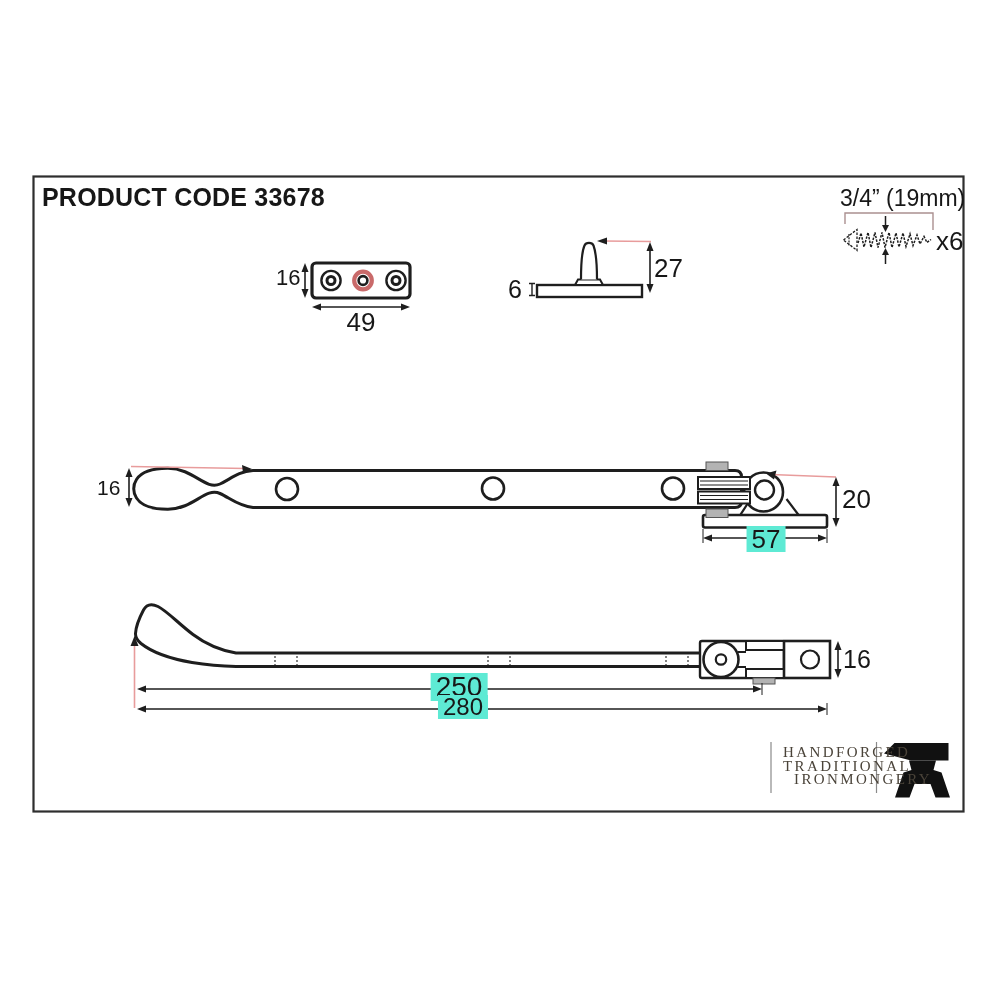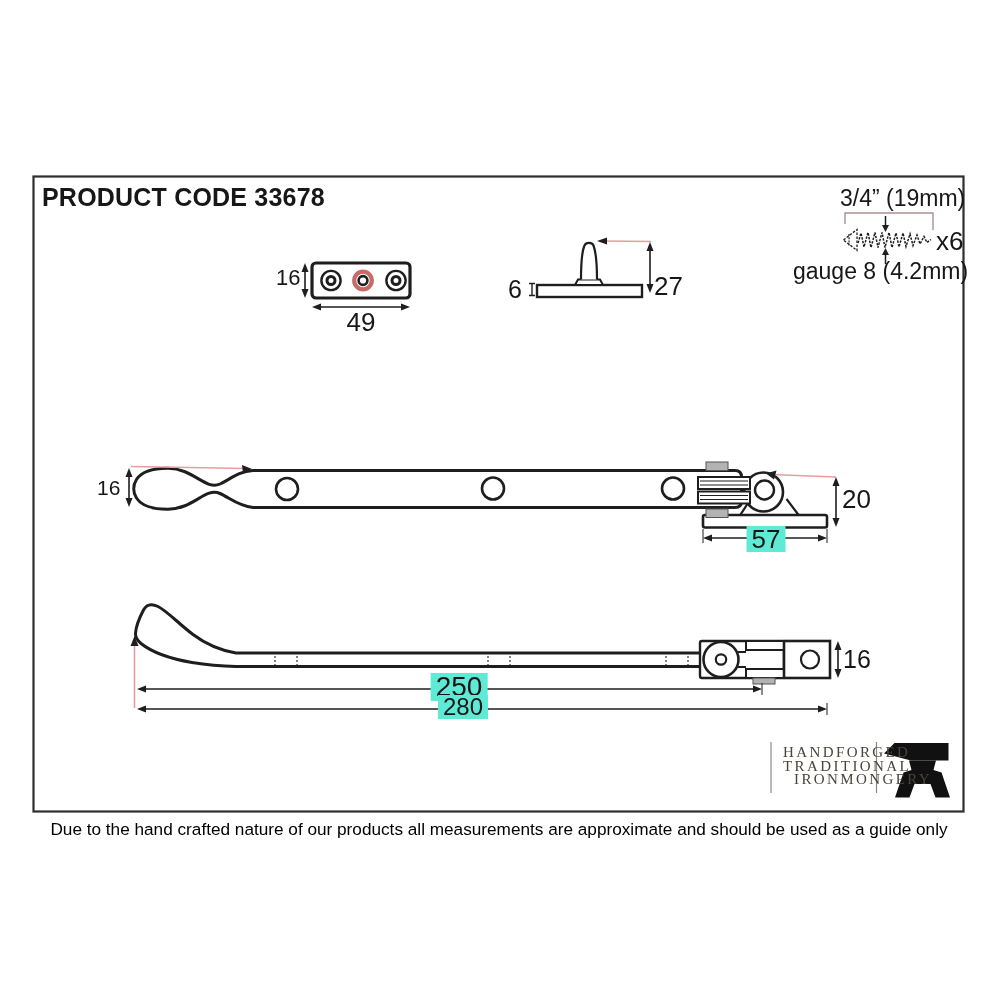--- a/index.html
+++ b/index.html
@@ -8,21 +8,21 @@
     font-family:"Liberation Sans",sans-serif;color:#1e1e1e;overflow:hidden;
   }
   #artwork{position:absolute;left:0;top:0;width:1000px;height:1000px;}
   .lbl{position:absolute;white-space:nowrap;line-height:1;color:#171717;}
   .ctr{transform:translateX(-50%);}
   .onLine{background:#5eead4;padding:0 5px;}
   .product-code{left:42px;top:185px;font-size:25px;font-weight:600;letter-spacing:.2px;}
   .kp16{left:276px;top:267px;font-size:22px;}
   .kp49{left:361px;top:309px;font-size:26px;}
   .pin6{left:508px;top:277px;font-size:25px;}
-  .pin27{left:654px;top:255px;font-size:26px;margin-top:18px;}
+  .pin27{left:654px;top:255px;font-size:26px;}
   .scrLen{left:840px;top:187px;font-size:23px;}
   .scrQty{left:936px;top:228px;font-size:26px;}
   .scrGauge{left:793px;top:260px;font-size:23px;}
   .tv16{left:97px;top:477px;font-size:21px;}
   .tv20{left:842px;top:486px;font-size:26px;}
   .tv57{left:766px;top:526px;font-size:26px;}
   .sv250{left:459px;top:673px;font-size:28px;text-align:center;}
   .sv280{left:463px;top:695px;font-size:24px;}
   .sv16{left:843px;top:647px;font-size:25px;}
   .brand{font-family:"Liberation Serif",serif;color:#4a4339;font-size:15px;
@@ -161,28 +161,26 @@
   <div class="lbl product-code">PRODUCT CODE 33678</div>
 
   <div class="lbl kp16">16</div>
   <div class="lbl kp49 ctr">49</div>
 
   <div class="lbl pin6">6</div>
   <div class="lbl pin27">27</div>
 
   <div class="lbl scrLen">3/4” (19mm)</div>
   <div class="lbl scrQty">x6</div>
-  <div class="lbl scrGauge">gauge 8 (4.2mm)</div>
 
   <div class="lbl tv16">16</div>
   <div class="lbl tv20">20</div>
   <div class="lbl tv57 ctr onLine">57</div>
 
   <div class="lbl sv250 ctr onLine">250</div>
   <div class="lbl sv280 ctr onLine">280</div>
   <div class="lbl sv16">16</div>
 
   <div class="lbl brand brand1">HANDFORGED</div>
   <div class="lbl brand brand2">TRADITIONAL</div>
   <div class="lbl brand brand3">IRONMONGERY</div>
 
-  <div class="lbl disclaimer">Due to the hand crafted nature of our products all measurements are approximate and should be used as a guide only</div>
 </div>
 
 </body></html>

